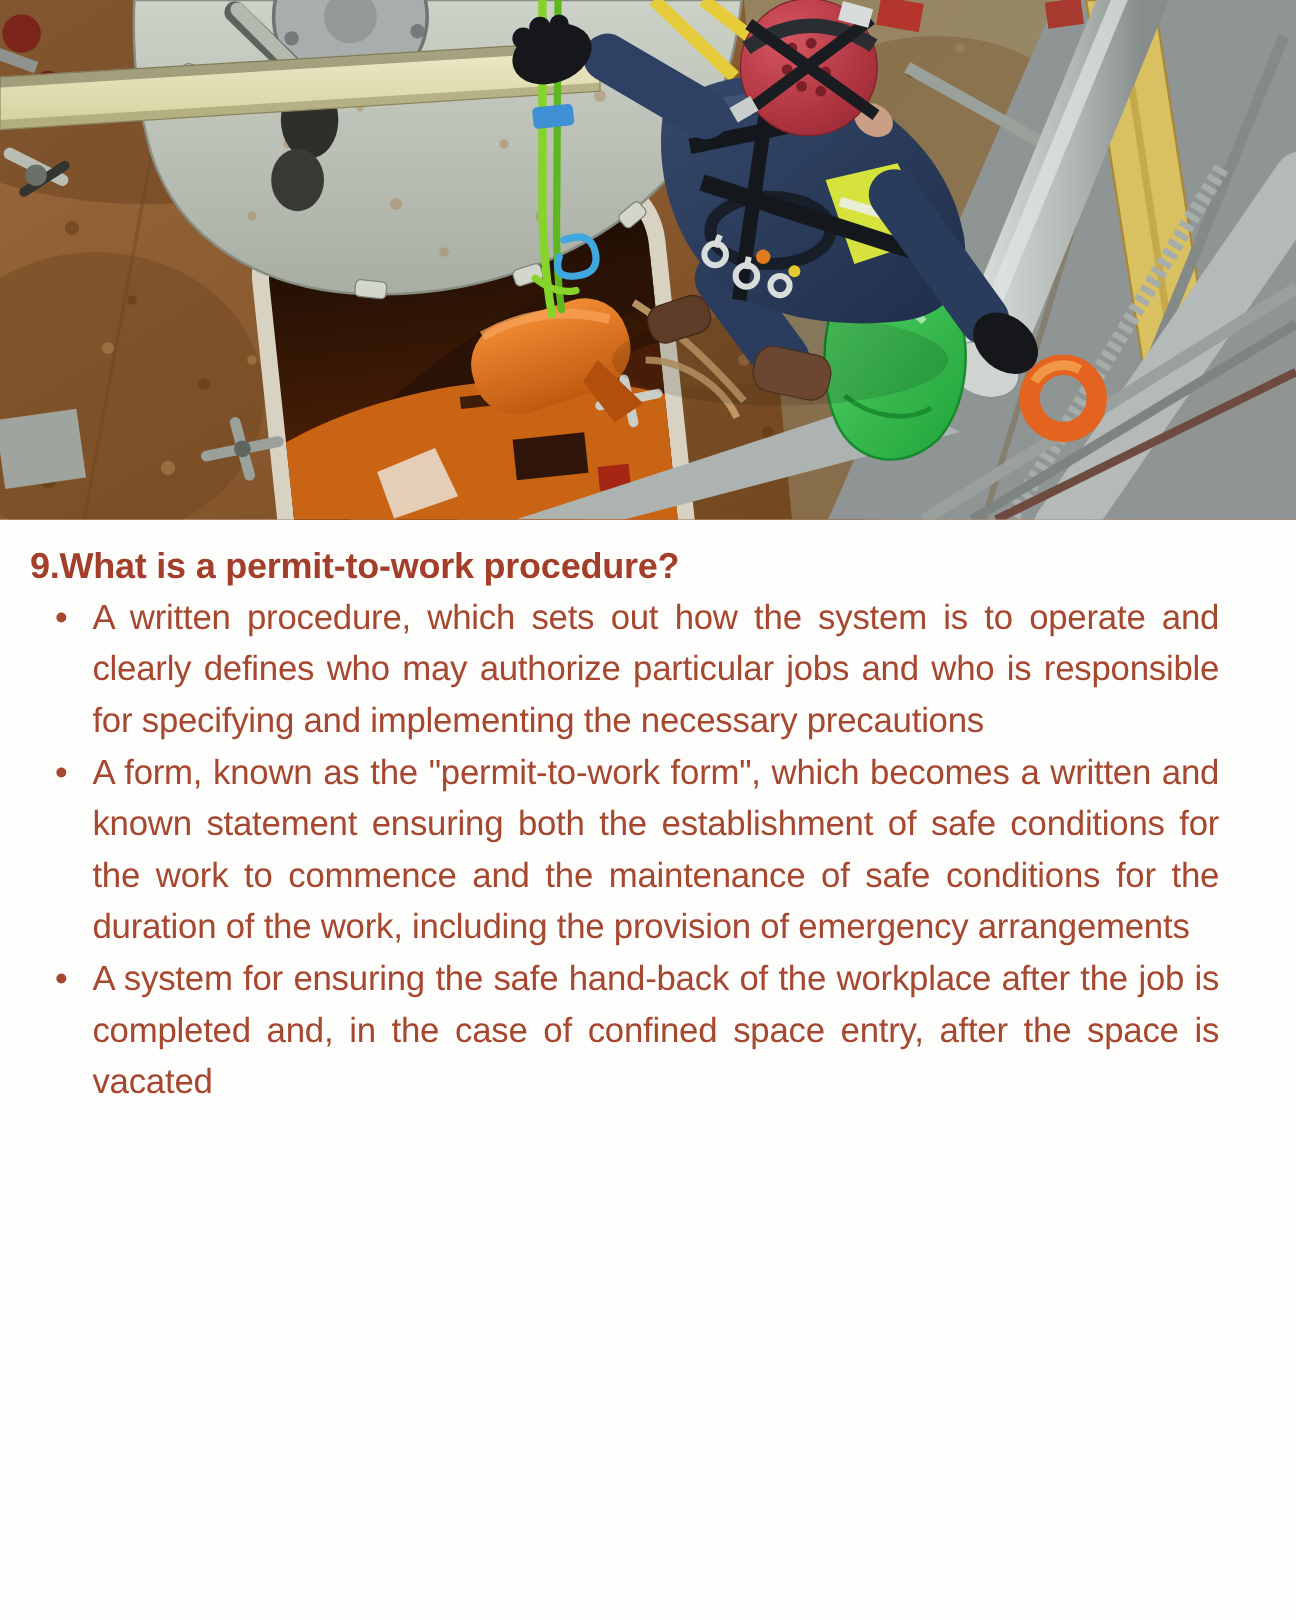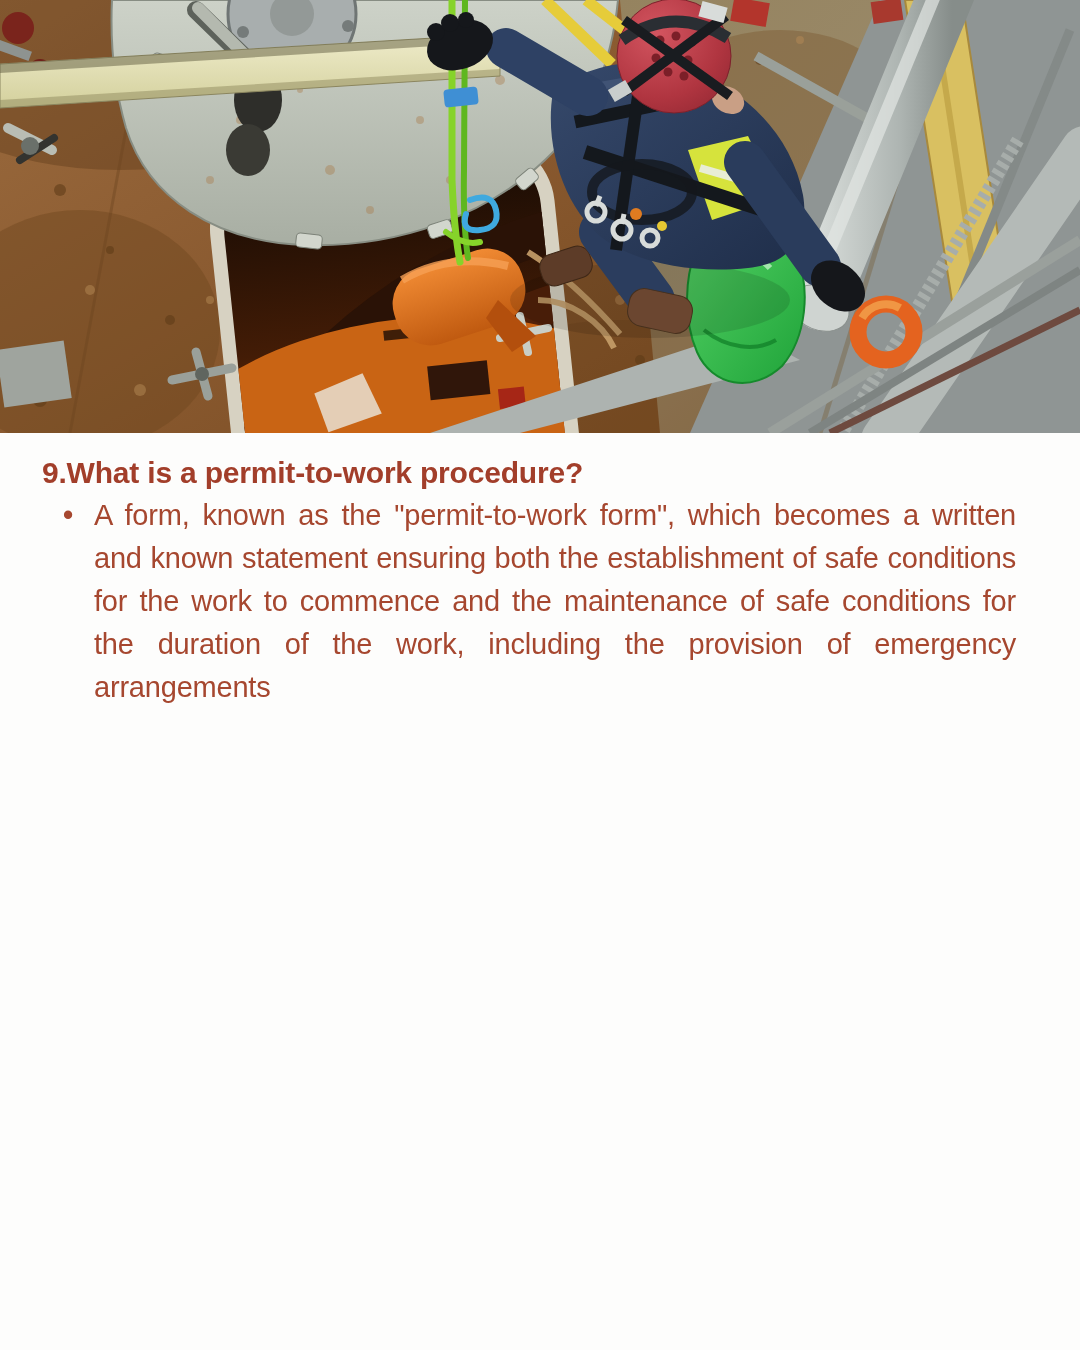--- a/index.html
+++ b/index.html
@@ -6,21 +6,21 @@
   body{
     width:1080px;height:1350px;
     background:#fdfdfc;
     font-family:"Liberation Sans", sans-serif;
     overflow:hidden;
   }
   .page{width:1080px;height:1350px;position:relative;}
   .photo{width:1080px;height:433px;display:block;background:#8a5a30;}
   .photo svg{display:block;}
   .content{
-    padding:18px 64px 0 42px;
+    padding:18px 64px 0 25px;
     color:#a6472f;
     font-size:29px;
     line-height:43px;
     text-align:justify;
     letter-spacing:-0.2px;
   }
   .content h1{
     font-size:30px;
     line-height:43px;
     margin:0;
@@ -315,17 +315,19 @@
           <rect x="610" y="84" width="20" height="14" fill="#c9cecd" transform="rotate(-30 620 91)"></rect>
           <rect x="700" y="4" width="26" height="16" fill="#d8dcda" transform="rotate(15 713 12)"></rect>
         </g>
       </g>
     </svg>
   </div>
 
   <div class="content">
     <h1>9.What is a permit-to-work procedure?</h1>
     <ul>
+      <li>A written procedure, which sets out how the system is to operate and clearly defines who may authorize particular jobs and who is responsible for specifying and implementing the necessary precautions</li>
       <li>A form, known as the "permit-to-work form", which becomes a written and known statement ensuring both the establishment of safe conditions for the work to commence and the maintenance of safe conditions for the duration of the work, including the provision of emergency arrangements</li>
+      <li>A system for ensuring the safe hand-back of the workplace after the job is completed and, in the case of confined space entry, after the space is vacated</li>
     </ul>
   </div>
 
 </div>
 
 </body></html>

